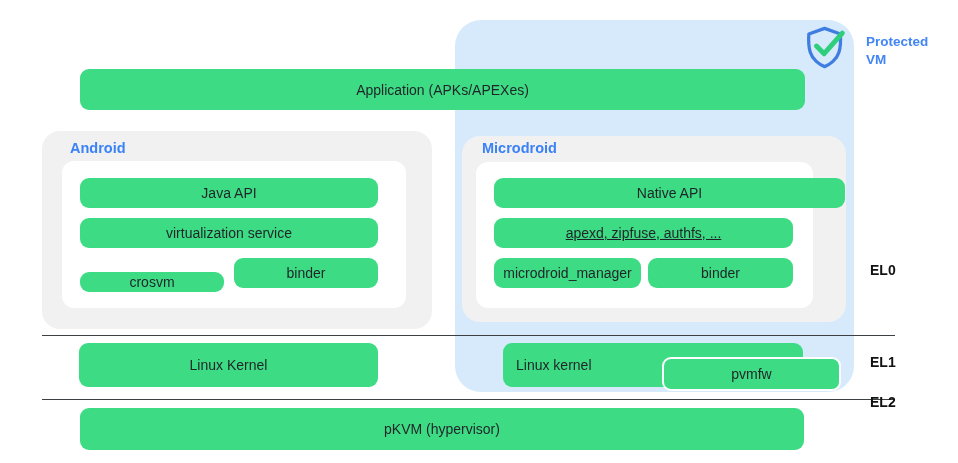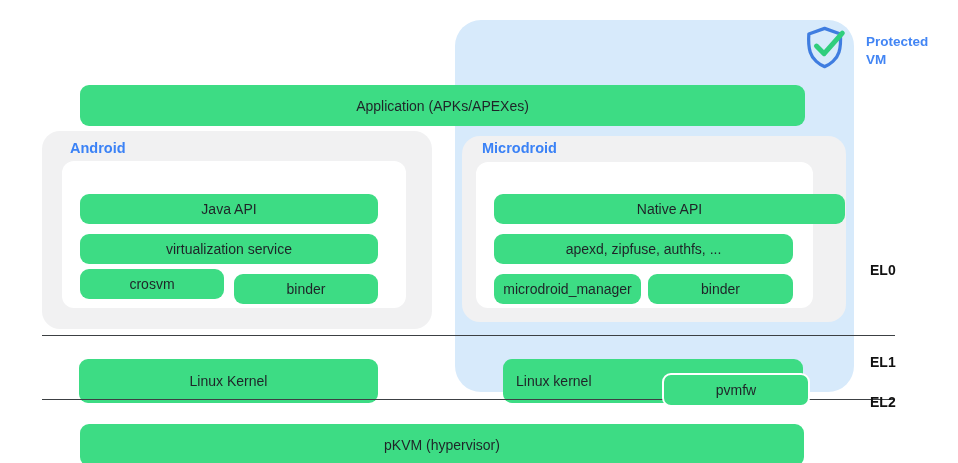--- a/index.html
+++ b/index.html
@@ -26,21 +26,20 @@
   
   .bar {
     position: absolute;
     background: #3ddc84;
     border-radius: 9px;
     display: flex;
     align-items: center;
     justify-content: center;
     font-size: 14px;
     color: #1f2428;
-    margin-top: 16px;
   }
   
   .group-box {
     position: absolute;
     background: #f1f1f2;
     border-radius: 18px;
   }
   .group-title {
     position: absolute;
     font-weight: bold;
@@ -112,53 +111,53 @@
   <div class="group-box" style="left:42px; top:131px; width:390px; height:198px;"></div>
   <div class="group-title" style="left:70px; top:140px;">Android</div>
   <div class="inner-white" style="left:62px; top:161px; width:344px; height:147px;"></div>
 
   <div class="bar" style="left:80px; top:218px; width:298px; height:30px;">
     <span>virtualization service</span>
   </div>
   <div class="bar" style="left:80px; top:178px; width:298px; height:30px;">
     <span>Java API</span>
   </div>
-  <div class="bar" style="left:80px; top:253px; width:144px; height:30px;text-align:center;">
+  <div class="bar" style="left:80px; top:272px; width:144px; height:20px;text-align:center;">
     <span>crosvm</span>
   </div>
   <div class="bar" style="left:234px; top:258px; width:144px; height:30px;">
     <span>binder</span>
   </div>
 
   <div class="group-box" style="left:462px; top:136px; width:384px; height:186px;"></div>
   <div class="group-title" style="left:482px; top:140px;">Microdroid</div>
   <div class="inner-white" style="left:476px; top:162px; width:337px; height:146px;"></div>
 
   <div class="bar" style="left:494px; top:178px; width:351px; height:30px;">
     <span>Native API</span>
   </div>
-  <div class="bar" style="left:494px; top:218px; width:299px; height:30px;">
+  <div class="bar" style="left:494px; top:218px; width:299px; height:30px;text-decoration:underline;">
     <span>apexd, zipfuse, authfs, ...</span>
   </div>
   <div class="bar" style="left:494px; top:258px; width:147px; height:30px;">
     <span>microdroid_manager</span>
   </div>
   <div class="bar" style="left:648px; top:258px; width:145px; height:30px;">
     <span>binder</span>
   </div>
 
   <div class="divider" style="left:42px; top:335px; width:853px;"></div>
 
   <div class="bar kernel-left-text" style="left:79px; top:343px; width:299px; height:44px;">
     <span>Linux Kernel</span>
   </div>
   <div class="bar kernel-right-text" style="left:503px; top:343px; width:300px; height:44px;">
     <span>Linux kernel</span>
   </div>
-  <div class="bar pvmfw-bar" style="left:662px; top:357px; width:148px; height:34px; z-index:2;align-items:center;">
+  <div class="bar pvmfw-bar" style="left:662px; top:357px; width:179px; height:34px; z-index:2;align-items:center;">
     <span>pvmfw</span>
   </div>
 
   <div class="divider" style="left:42px; top:399px; width:851px;"></div>
 
   <div class="bar" style="left:80px; top:408px; width:724px; height:42px;">
     <span>pKVM (hypervisor)</span>
   </div>
 
   <div class="el-label" style="top:262px;">EL0</div>

